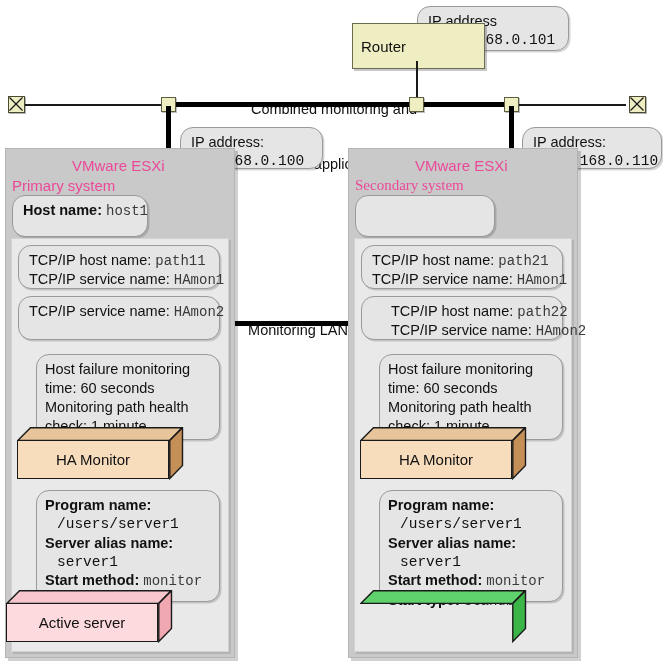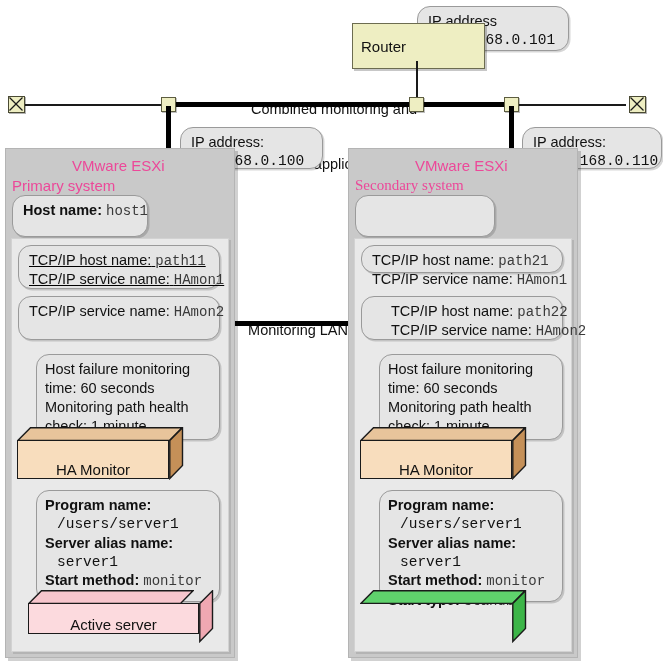--- a/index.html
+++ b/index.html
@@ -56,21 +56,21 @@
     box-shadow:2px 2px 0 rgba(0,0,0,.22);
     display:flex;align-items:center;padding-left:8px;box-sizing:border-box;
     font-size:15px;color:#111;
   }
 
   
   .box3d{position:absolute;}
   .box3d .front{
     position:absolute;left:0;top:13px;width:100%;height:calc(100% - 13px);
     border:1.6px solid #1a1a1a;box-sizing:border-box;
-    display:flex;align-items:flex-end;justify-content:center;
+    display:flex;align-items:center;justify-content:center;
     font-size:15px;color:#111;
   }
   .box3d .topface{position:absolute;left:0;top:0;width:100%;height:14px;}
   .box3d .sideface{position:absolute;right:-14px;top:0;width:14px;height:100%;}
 </style>
 </head>
 <body>
 
 <div class="bubble abs" style="left:417px;top:6px;width:152px;height:45px;padding-top:5px;">
   <div class="ln">IP address</div>
@@ -136,21 +136,21 @@
 <div class="abs panel-title" style="left:12px;top:177px;">
   <span>Primary system</span>
 </div>
 
 <div class="bubble abs" style="left:12px;top:195px;width:136px;height:42px;">
   <div class="ln"><span class="bold">Host name:</span> <span class="mono">host1</span></div>
 </div>
 
 <div class="abs panel-inner" style="left:11px;top:238px;width:216px;height:412px;"></div>
 
-<div class="bubble abs" style="left:18px;top:245px;width:202px;height:44px;text-decoration:underline;">
+<div class="bubble abs" style="left:18px;top:245px;width:202px;height:44px;">
   <div class="ln"><span>TCP/IP host name:</span> <span class="mono">path11</span></div>
   <div class="ln"><span>TCP/IP service name:</span> <span class="mono">HAmon1</span></div>
 </div>
 <div class="bubble abs" style="left:18px;top:296px;width:202px;height:44px;">
   <div class="ln"><span>TCP/IP service name:</span> <span class="mono">HAmon2</span></div>
 </div>
 
 <div class="bubble abs" style="left:36px;top:354px;width:184px;height:86px;padding-left:8px;">
   <div class="ln">Host failure monitoring</div>
   <div class="ln">time: 60 seconds</div>
@@ -176,21 +176,21 @@
 
 <div class="bubble abs" style="left:36px;top:490px;width:184px;height:112px;padding-left:8px;">
   <div class="ln bold">Program name:</div>
   <div class="ln mono" style="padding-left:12px;">/users/server1</div>
   <div class="ln bold">Server alias name:</div>
   <div class="ln mono" style="padding-left:12px;">server1</div>
   <div class="ln"><span class="bold">Start method:</span> <span class="mono">monitor</span></div>
   <div class="ln"><span class="bold">Start type:</span> <span class="mono">online</span></div>
 </div>
 
-<div class="box3d" style="left:28px;top:590px;width:152px;height:44px;padding-left:19px;">
+<div class="box3d" style="left:6px;top:590px;width:152px;height:52px;">
   <div class="topface">
     <svg width="166" height="14" viewBox="0 0 166 14" style="display:block;">
       <polygon points="0.8,13.5 13.5,0.8 165,0.8 152.5,13.5" fill="#f7c6cd" stroke="#1a1a1a" stroke-width="1.4"></polygon>
     </svg>
   </div>
   <div class="sideface">
     <svg width="15" height="53" viewBox="0 0 15 53" style="display:block;">
       <polygon points="0.8,13.5 13.5,0.8 13.5,38.5 0.8,51.5" fill="#f0a8b2" stroke="#1a1a1a" stroke-width="1.4"></polygon>
     </svg>
   </div>
@@ -206,21 +206,21 @@
 </div>
 <div class="abs panel-title" style="left:355px;top:177px;font-family:Liberation Serif, serif;">
   <span>Secondary system</span>
 </div>
 
 <div class="bubble abs" style="left:355px;top:195px;width:140px;height:42px;">
 </div>
 
 <div class="abs panel-inner" style="left:354px;top:238px;width:216px;height:412px;"></div>
 
-<div class="bubble abs" style="left:361px;top:245px;width:202px;height:28px;">
+<div class="bubble abs" style="left:361px;top:245px;width:202px;height:44px;">
   <div class="ln"><span>TCP/IP host name:</span> <span class="mono">path21</span></div>
   <div class="ln"><span>TCP/IP service name:</span> <span class="mono">HAmon1</span></div>
 </div>
 <div class="bubble abs" style="left:361px;top:296px;width:202px;height:44px;padding-left:29px;">
   <div class="ln"><span>TCP/IP host name:</span> <span class="mono">path22</span></div>
   <div class="ln"><span>TCP/IP service name:</span> <span class="mono">HAmon2</span></div>
 </div>
 
 <div class="bubble abs" style="left:379px;top:354px;width:184px;height:86px;padding-left:8px;">
   <div class="ln">Host failure monitoring</div>

